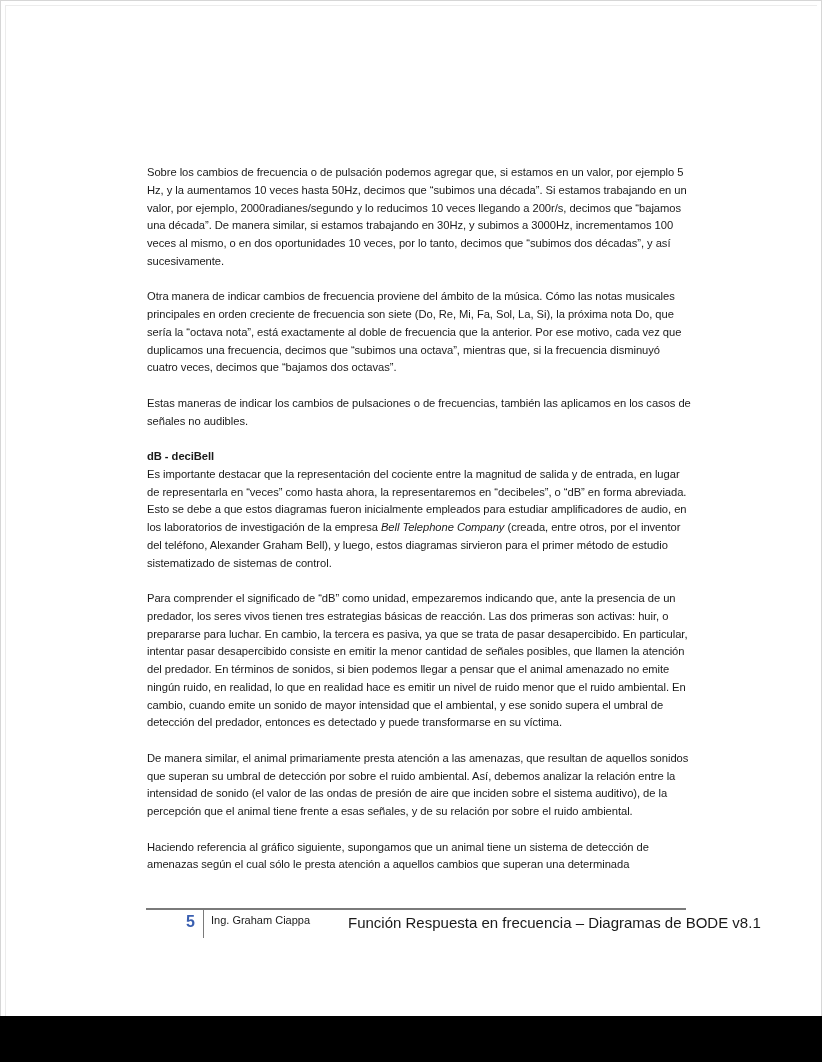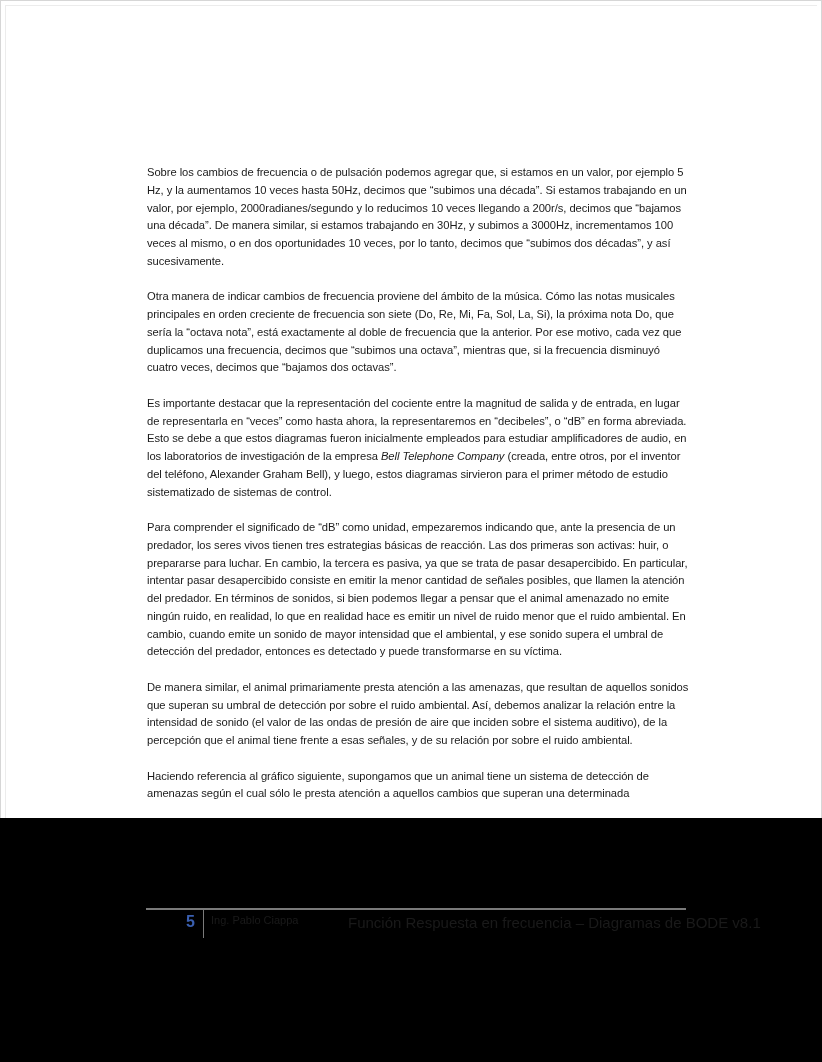--- a/index.html
+++ b/index.html
@@ -1,21 +1,21 @@
 <!DOCTYPE html>
 <html><head>
   <meta charset="utf-8">
   <style>
     html, body { margin: 0; padding: 0; }
     body {
       width: 822px; height: 1062px; background: #000; position: relative; overflow: hidden;
       font-family: "Liberation Sans", sans-serif;
     }
     .page {
-      position: absolute; left: 0; top: 0; width: 822px; height: 818px;
+      position: absolute; left: 0; top: 0; width: 822px; height: 1016px;
       background: #ffffff;
       box-sizing: border-box;
       border-left: 1px solid #d6d6d6;
       border-top: 1px solid #d6d6d6;
       border-right: 1px solid #d6d6d6;
     }
     .page-inner-edge {
       position: absolute; left: 4px; top: 4px; right: 4px; bottom: 0;
       border-left: 1px solid #ececec; border-top: 1px solid #ececec;
       pointer-events: none;
@@ -53,30 +53,32 @@
   </style>
 </head>
 <body>
 
 <div class="page">
   <div class="page-inner-edge"></div>
 
   <div class="body-text">
     <p class="para">Sobre los cambios de frecuencia o de pulsación podemos agregar que, si estamos en un valor, por ejemplo 5 Hz, y la aumentamos 10 veces hasta 50Hz, decimos que “subimos una década”. Si estamos trabajando en un valor, por ejemplo, 2000radianes/segundo y lo reducimos 10 veces llegando a 200r/s, decimos que “bajamos una década”. De manera similar, si estamos trabajando en 30Hz, y subimos a 3000Hz, incrementamos 100 veces al mismo, o en dos oportunidades 10 veces, por lo tanto, decimos que “subimos dos décadas”, y así sucesivamente.</p>
     <p class="para">Otra manera de indicar cambios de frecuencia proviene del ámbito de la música. Cómo las notas musicales principales en orden creciente de frecuencia son siete (Do, Re, Mi, Fa, Sol, La, Si), la próxima nota Do, que sería la “octava nota”, está exactamente al doble de frecuencia que la anterior. Por ese motivo, cada vez que duplicamos una frecuencia, decimos que “subimos una octava”, mientras que, si la frecuencia disminuyó cuatro veces, decimos que “bajamos dos octavas”.</p>
+    <p class="para">Estas maneras de indicar los cambios de pulsaciones o de frecuencias, también las aplicamos en los casos de señales no audibles.</p>
 
+    <p class="heading">dB - deciBell</p>
     <p class="para after-heading"><span>Es importante destacar que la representación del cociente entre la magnitud de salida y de entrada, en lugar de representarla en “veces” como hasta ahora, la representaremos en “decibeles”, o “dB” en forma abreviada. Esto se debe a que estos diagramas fueron inicialmente empleados para estudiar amplificadores de audio, en los laboratorios de investigación de la empresa </span><span class="italic">Bell Telephone Company</span><span> (creada, entre otros, por el inventor del teléfono, Alexander Graham Bell), y luego, estos diagramas sirvieron para el primer método de estudio sistematizado de sistemas de control.</span></p>
 
     <p class="para">Para comprender el significado de “dB” como unidad, empezaremos indicando que, ante la presencia de un predador, los seres vivos tienen tres estrategias básicas de reacción. Las dos primeras son activas: huir, o prepararse para luchar. En cambio, la tercera es pasiva, ya que se trata de pasar desapercibido. En particular, intentar pasar desapercibido consiste en emitir la menor cantidad de señales posibles, que llamen la atención del predador. En términos de sonidos, si bien podemos llegar a pensar que el animal amenazado no emite ningún ruido, en realidad, lo que en realidad hace es emitir un nivel de ruido menor que el ruido ambiental. En cambio, cuando emite un sonido de mayor intensidad que el ambiental, y ese sonido supera el umbral de detección del predador, entonces es detectado y puede transformarse en su víctima.</p>
     <p class="para">De manera similar, el animal primariamente presta atención a las amenazas, que resultan de aquellos sonidos que superan su umbral de detección por sobre el ruido ambiental. Así, debemos analizar la relación entre la intensidad de sonido (el valor de las ondas de presión de aire que inciden sobre el sistema auditivo), de la percepción que el animal tiene frente a esas señales, y de su relación por sobre el ruido ambiental.</p>
     <p class="para" style="margin-bottom:14px">Haciendo referencia al gráfico siguiente, supongamos que un animal tiene un sistema de detección de amenazas según el cual sólo le presta atención a aquellos cambios que superan una determinada</p>
   </div>
 
   <div class="footer">
     <div class="footer-rule"></div>
     <span class="footer-page-num">5</span>
     <div class="footer-sep"></div>
-    <span class="footer-author">Ing. Pablo Ciappa</span>
+    <span class="footer-author">Ing. Graham Ciappa</span>
     <span class="footer-title">Función Respuesta en frecuencia – Diagramas de BODE v8.1</span>
   </div>
 </div>
 
 <div class="bottom-bar"></div>
 
 </body></html>

